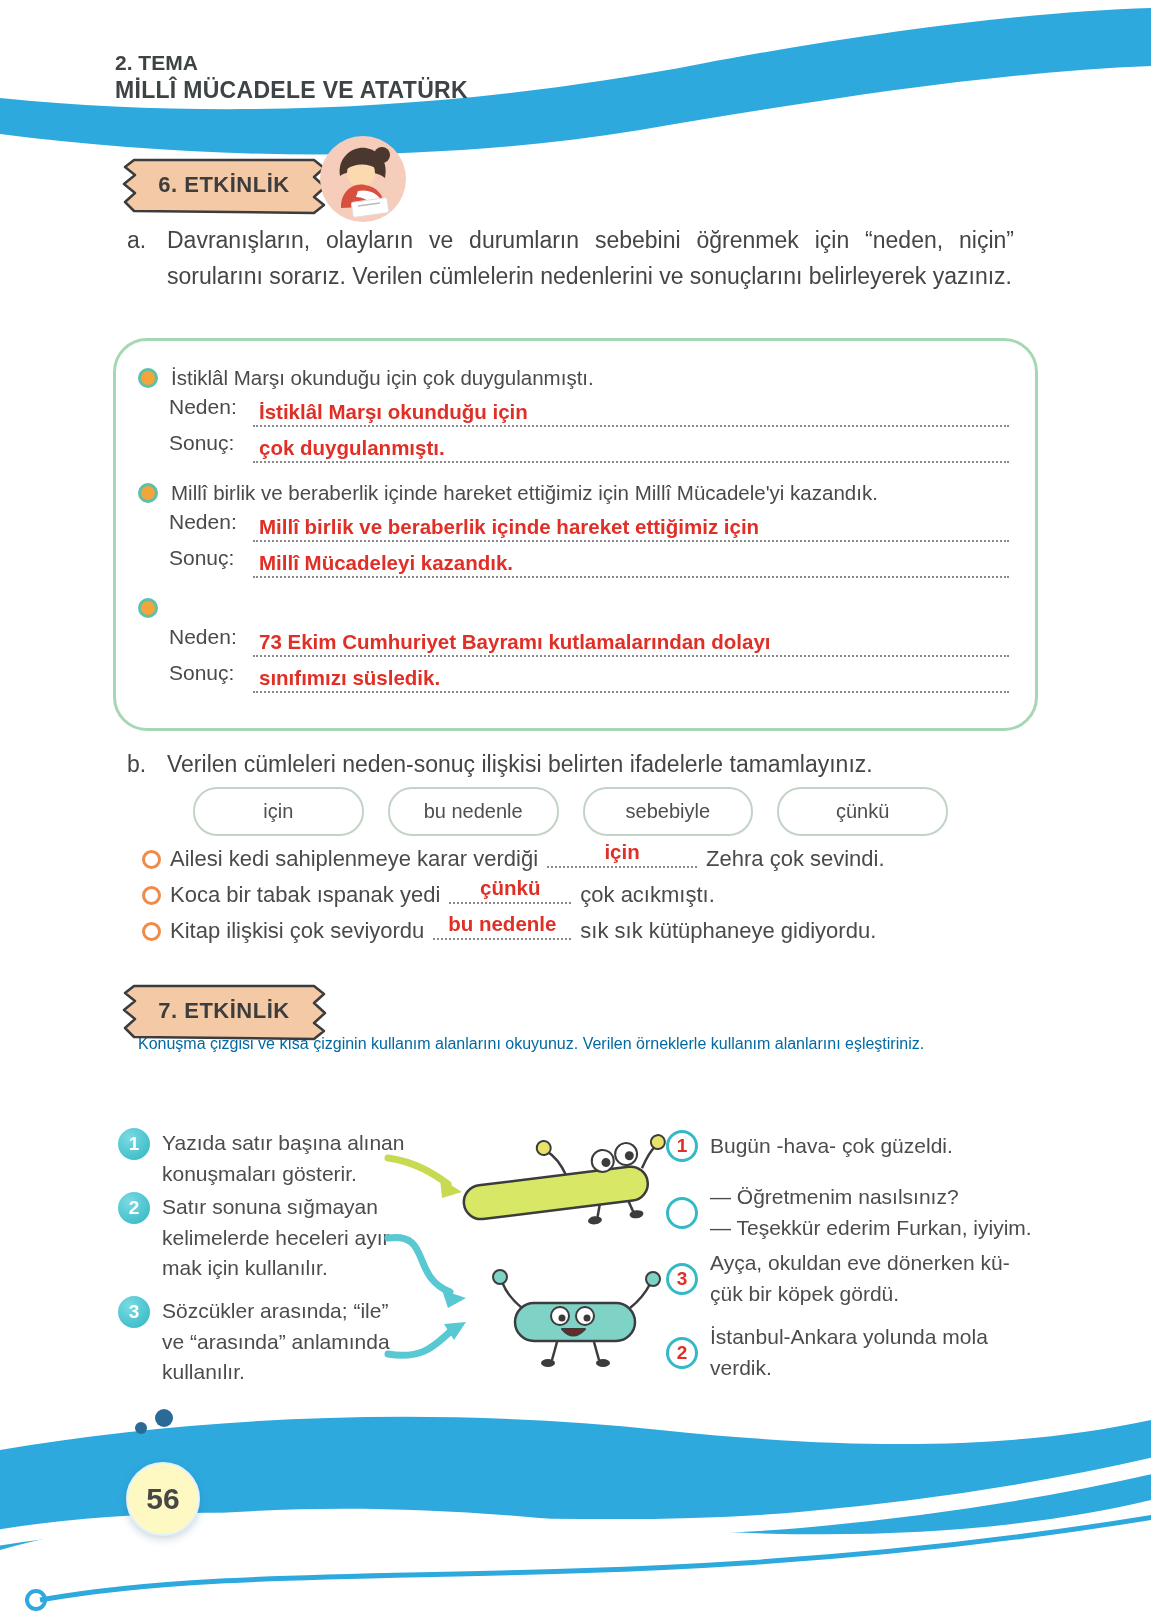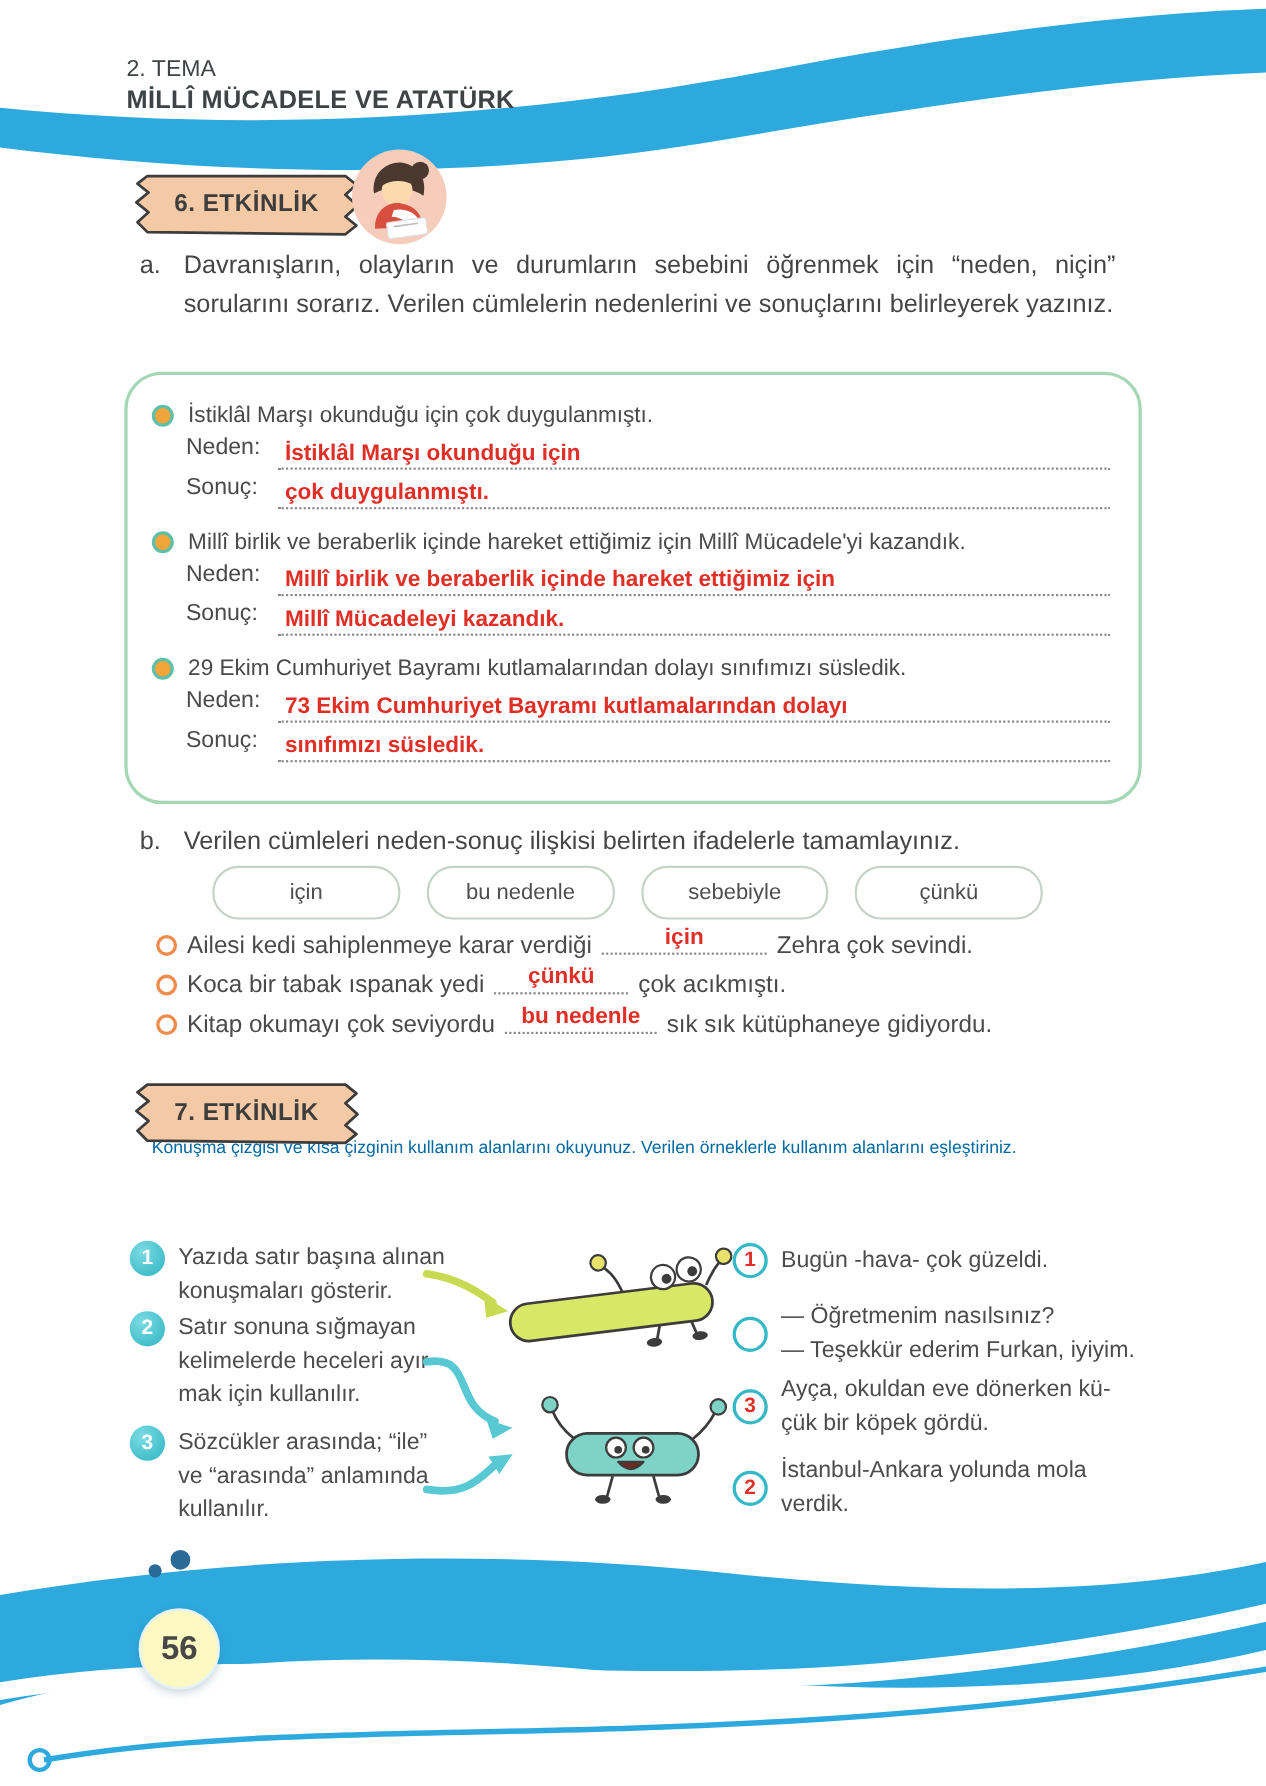--- a/index.html
+++ b/index.html
@@ -5,21 +5,21 @@
   html,body{margin:0;padding:0;background:#ffffff;}
   .page{position:relative;width:1151px;height:1624px;background:#ffffff;overflow:hidden;
         font-family:"Liberation Sans","DejaVu Sans",sans-serif;color:#474747;}
   svg{display:block;}
 
   
   .top-band{position:absolute;left:0;top:0;z-index:0;}
   .footer-band{position:absolute;left:0;top:1404px;z-index:0;}
 
   .header-text{position:absolute;left:115px;top:50px;z-index:2;}
-  .theme-number{font-size:21px;font-weight:normal;color:#3e4446;line-height:26px;}
+  .theme-number{font-size:21px;font-weight:bold;color:#3e4446;line-height:26px;}
   .theme-title{font-size:23px;font-weight:bold;color:#3e4446;letter-spacing:.3px;line-height:28px;}
 
   .badge{position:absolute;width:212px;height:62px;z-index:2;}
   .badge svg{position:absolute;left:0;top:0;}
   .badge-label{position:absolute;inset:0;display:flex;align-items:center;justify-content:center;
                font-size:22px;font-weight:bold;color:#3d3d3d;letter-spacing:.5px;}
 
   .girl-ill{position:absolute;left:318px;top:134px;width:90px;height:90px;z-index:2;}
 
   .para{position:absolute;font-size:23px;line-height:36px;color:#454545;text-align:justify;box-sizing:border-box;}
@@ -148,21 +148,20 @@
         <span class="gb-label">Sonuç:</span>
         <span class="dotline">
           <span class="hand">Millî Mücadeleyi kazandık.</span>
         </span>
       </div>
     </div>
 
     <div class="gb-item">
       <div class="gb-sentence">
         <span class="bullet"></span>
-        <span>29 Ekim Cumhuriyet Bayramı kutlamalarından dolayı sınıfımızı süsledik.</span>
       </div>
       <div class="gb-row">
         <span class="gb-label">Neden:</span>
         <span class="dotline">
           <span class="hand">73 Ekim Cumhuriyet Bayramı kutlamalarından dolayı</span>
         </span>
       </div>
       <div class="gb-row">
         <span class="gb-label">Sonuç:</span>
         <span class="dotline">
@@ -198,21 +197,21 @@
     <span class="ring"></span>
     <span>Koca bir tabak ıspanak yedi</span>
     <span class="gap g2">
       <span class="hand2">çünkü</span>
     </span>
     <span>çok acıkmıştı.</span>
   </div>
 
   <div class="fill-row" style="top:918px;">
     <span class="ring"></span>
-    <span>Kitap okumayı çok seviyordu</span>
+    <span>Kitap ilişkisi çok seviyordu</span>
     <span class="gap g3">
       <span class="hand2">bu nedenle</span>
     </span>
     <span>sık sık kütüphaneye gidiyordu.</span>
   </div>
 
   <div class="badge" style="left:118px;top:980px;">
     <svg width="212" height="62" viewBox="0 0 212 62">
       <path d="M16,6 L7,13 L17,21 L6,30 L17,39 L7,48 L16,57 L196,59 L206,51 L196,43 L207,33 L196,23 L206,14 L196,6 Z" fill="#f4c9a6" stroke="#3c3c3c" stroke-width="2.5" stroke-linejoin="round"></path>
     </svg>

